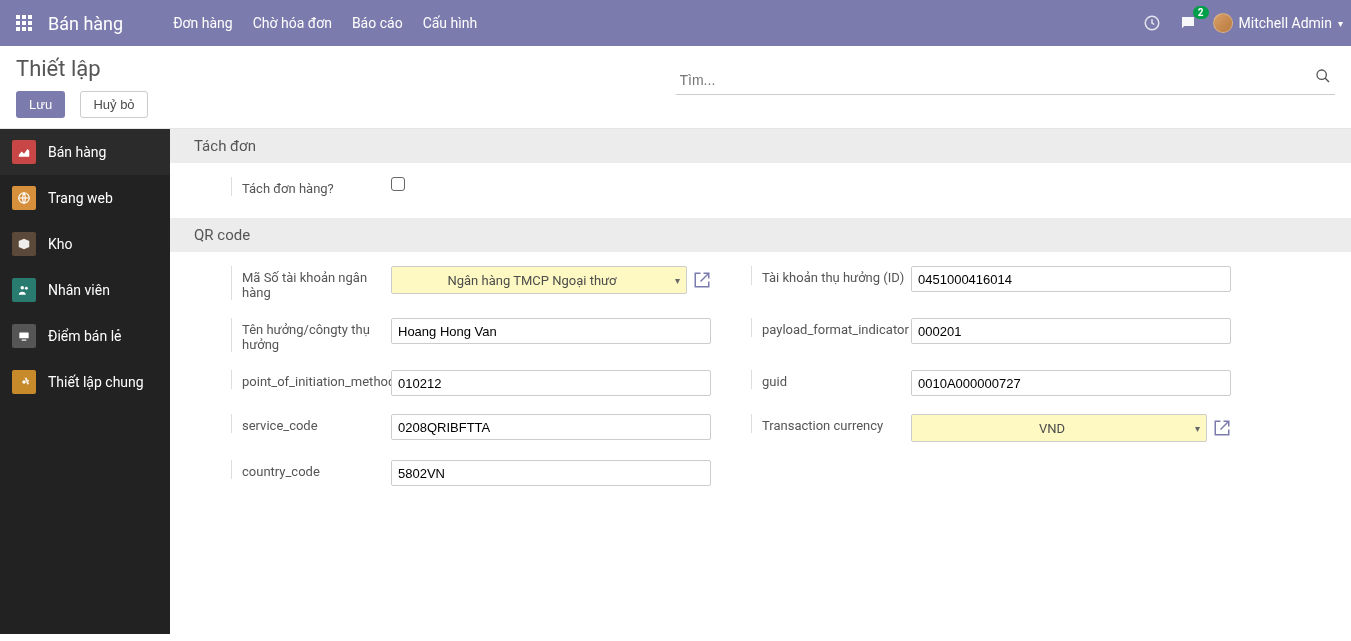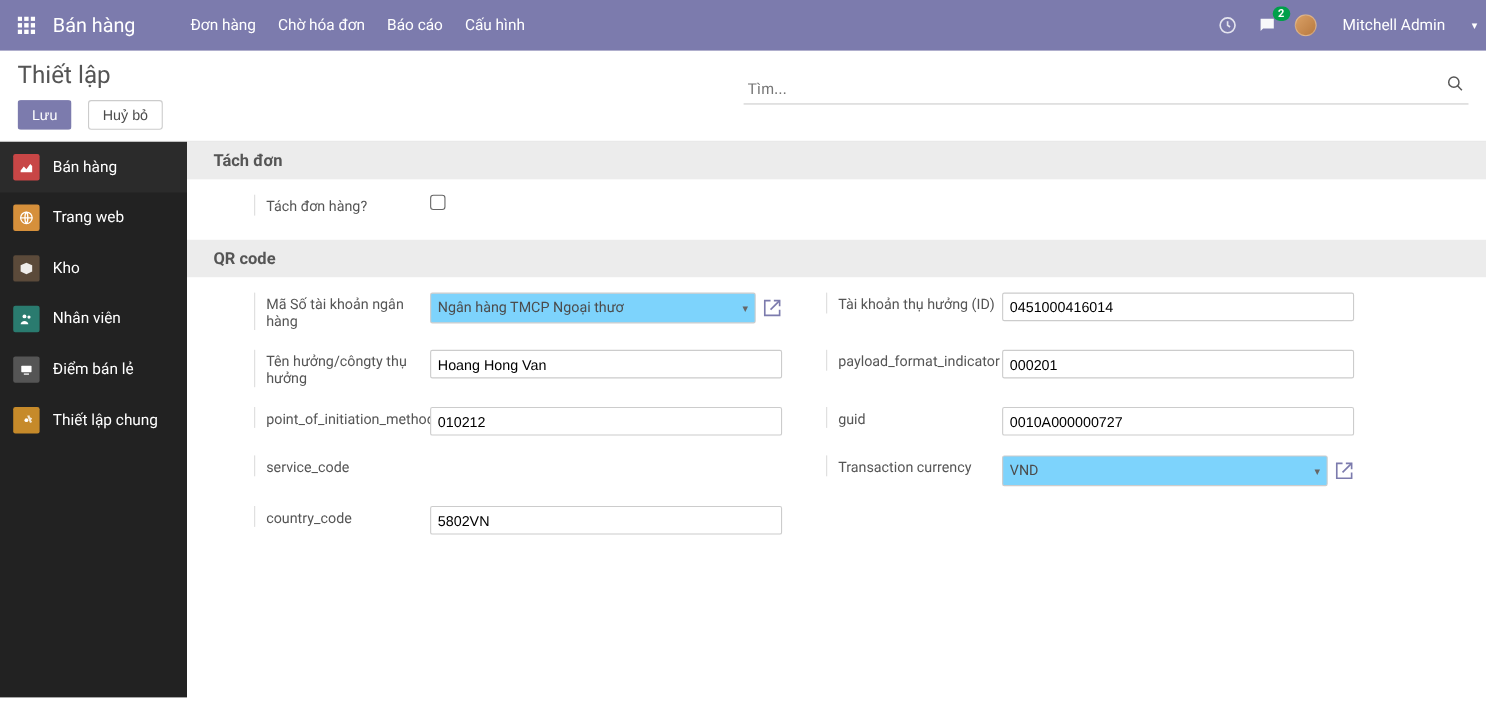--- a/index.html
+++ b/index.html
@@ -7,21 +7,21 @@
 
 
 .navbar { background: #7c7bad; height: 46px; display: flex; align-items: center; padding: 0 8px; color: white; }
 .navbar .apps-icon { width: 32px; height: 32px; display: flex; align-items: center; justify-content: center; cursor: pointer; margin-right: 8px; }
 .navbar .brand { font-size: 18px; font-weight: 400; margin-right: 40px; }
 .navbar .menu-items { display: flex; gap: 0; }
 .navbar .menu-item { padding: 13px 10px; cursor: pointer; font-size: 14px; }
 .navbar .right-side { margin-left: auto; display: flex; align-items: center; gap: 14px; }
 .navbar .icon-btn { width: 22px; height: 22px; display: flex; align-items: center; justify-content: center; cursor: pointer; position: relative; }
 .navbar .badge { background: #00a04a; color: #fff; font-size: 10px; border-radius: 8px; padding: 1px 5px; position: absolute; top: -6px; right: -10px; font-weight: bold; }
-.navbar .user { display: flex; align-items: center; gap: 24px; cursor: pointer; font-size: 14px; }
+.navbar .user { display: flex; align-items: center; gap: 6px; cursor: pointer; font-size: 14px; }
 .navbar .avatar { width: 20px; height: 20px; border-radius: 50%; background: linear-gradient(135deg,#d9a066,#b8793e); border: 1px solid rgba(255,255,255,.3); }
 .navbar .caret { font-size: 10px; }
 
 
 .control-bar { border-bottom: 1px solid #e5e5e5; padding: 6px 16px 10px 16px; display: flex; align-items: flex-start; }
 .control-left { flex: 1; }
 .breadcrumb { font-size: 22px; color: #555; margin-bottom: 10px; margin-top: 4px; }
 .btn { display: inline-block; padding: 5px 12px; border-radius: 3px; border: 1px solid transparent; font-size: 13px; cursor: pointer; }
 .btn-primary { background: #7c7bad; color: #fff; }
 .btn-secondary { background: #fff; color: #4c4c4c; border: 1px solid #ccc; margin-left: 12px; }
@@ -34,28 +34,28 @@
 .sidebar { width: 170px; background: #222; color: #fff; padding-top: 0; }
 .sidebar-item { display: flex; align-items: center; padding: 11px 12px; cursor: pointer; gap: 12px; font-size: 14px; }
 .sidebar-item.active { background: #2b2b2b; }
 .sidebar-icon { width: 24px; height: 24px; display: flex; align-items: center; justify-content: center; border-radius: 2px; }
 .icon-chart{ background:#c84646;} .icon-globe{background:#d6903b;} .icon-box{background:#5b4a3a;}
 .icon-doc{background:#6b5d4e;} .icon-people{background:#2a7b6f;} .icon-pos{background:#555;}
 .icon-gear{background:#c68a2a;}
 
 
 .form-area { flex: 1; overflow-y: auto; background: #fff; }
-.section-header { background: #ececec; padding: 8px 24px; font-size: 15px; font-weight: bold; color: #555; }
+.section-header { background: #ececec; padding: 8px 24px; font-size: 15px; font-weight: normal; color: #555; }
 .section-body { padding: 14px 24px 4px 24px; }
 .field-row { display: flex; margin-bottom: 18px; margin-left: 37px; }
 .field-col { flex: 1; display: flex; align-items: flex-start; padding-right: 40px; max-width: 520px; }
 .field-label { width: 160px; flex-shrink: 0; border-left: 1px solid #ddd; padding-left: 10px; font-size: 13px; color: #555; padding-top: 4px; }
 .field-control { flex: 1; display: flex; align-items: center; gap: 6px; }
 .field-control input[type=text] { width: 100%; border: 1px solid #ccc; border-radius: 2px; padding: 4px 6px; font-size: 13px; height: 26px; }
-.field-control .select-box { border: 1px solid #ccc; border-radius: 2px; padding: 4px 20px 4px 6px; font-size: 13px; width: 100%; height: 28px; position: relative; background: #7dd3fc; display: flex; align-items: center; }
+.field-control .select-box { border: 1px solid #ccc; border-radius: 2px; padding: 4px 20px 4px 6px; font-size: 13px; width: 100%; height: 28px; position: relative; background: #fef9c3; display: flex; align-items: center; justify-content: center; }
 .select-box .caret-down { position: absolute; right: 6px; top: 8px; font-size: 10px; color: #666; }
 .ext-link { color: #7c7bad; cursor: pointer; }
 .checkbox { width: 14px; height: 14px; border: 1px solid #666; border-radius: 3px; cursor: pointer; }
 
 svg { display: block; }
 </style>
 </head>
 <body>
 
 <div class="navbar">
@@ -246,20 +246,23 @@
           <div class="field-label">guid</div>
           <div class="field-control">
             <input type="text" value="0010A000000727" style="">
           </div>
         </div>
       </div>
 
       <div class="field-row">
         <div class="field-col">
           <div class="field-label">service_code</div>
+          <div class="field-control">
+            <input type="text" value="0208QRIBFTTA" style="">
+          </div>
         </div>
         <div class="field-col">
           <div class="field-label">Transaction currency</div>
           <div class="field-control">
             <div class="select-box">
               <span>VND</span>
               <span class="caret-down">▾</span>
             </div>
             <span class="ext-link">
               <svg width="18" height="18" viewBox="0 0 24 24" fill="none" stroke="#7c7bad" stroke-width="2">

